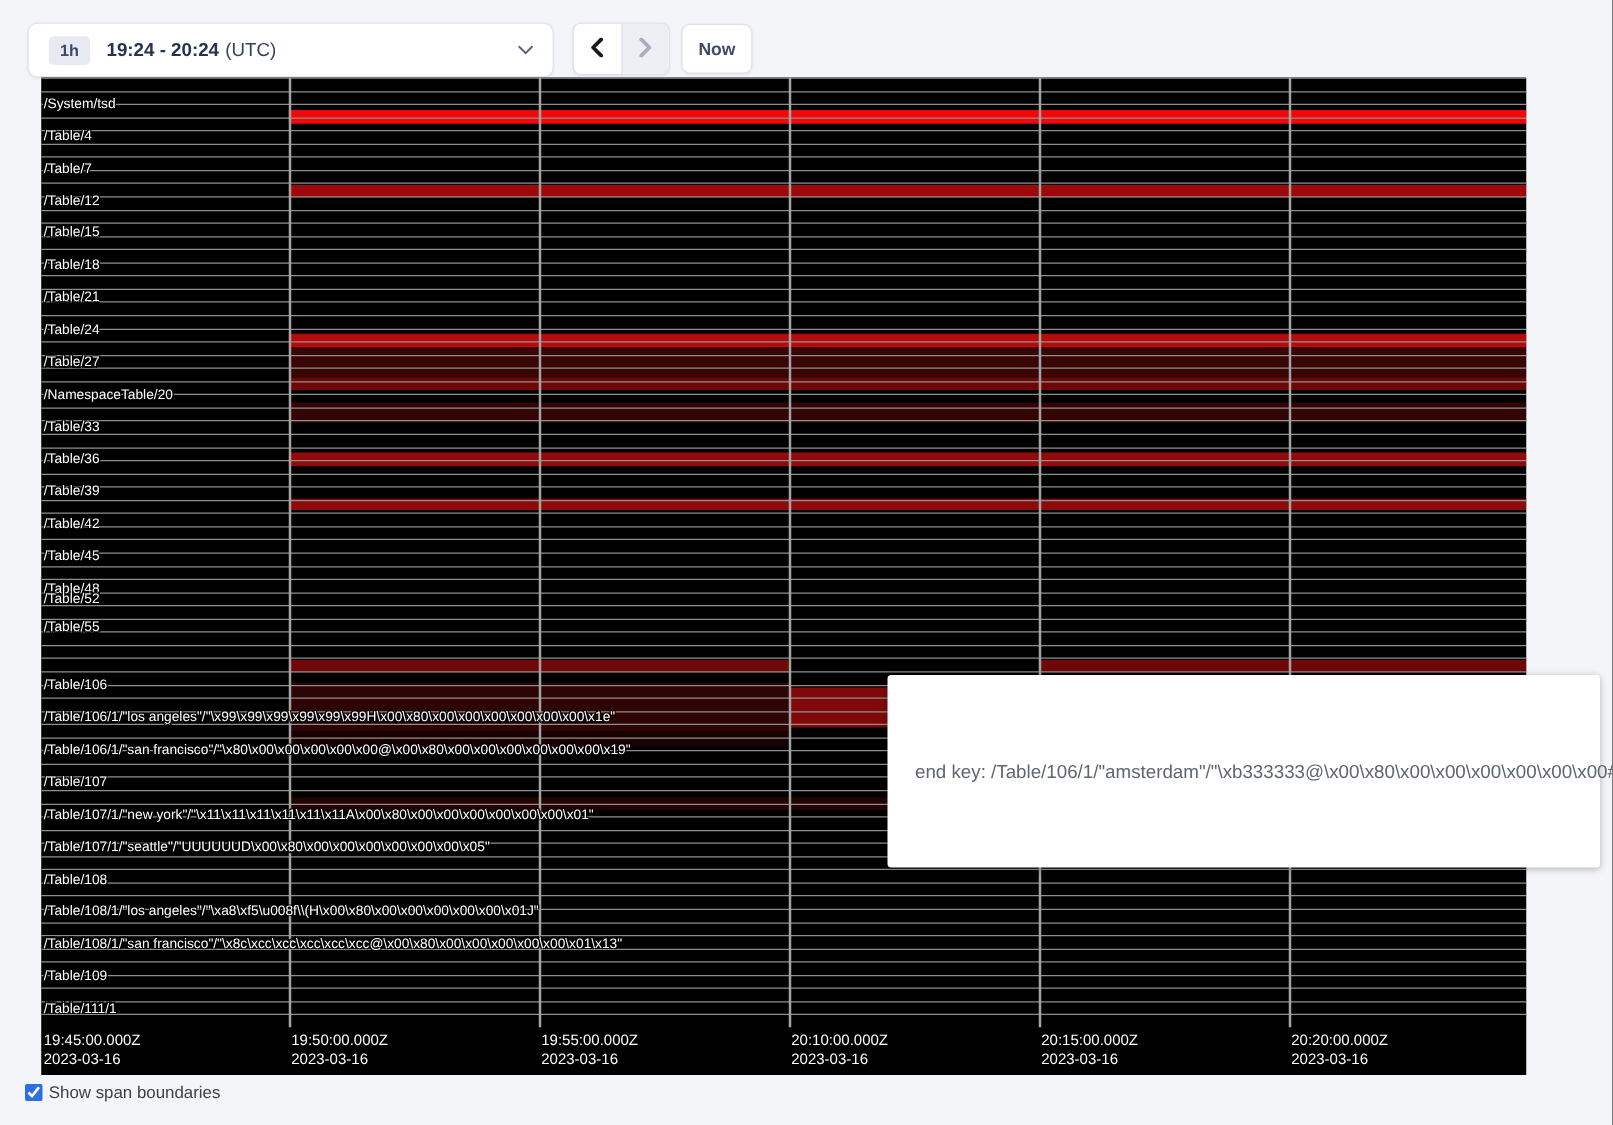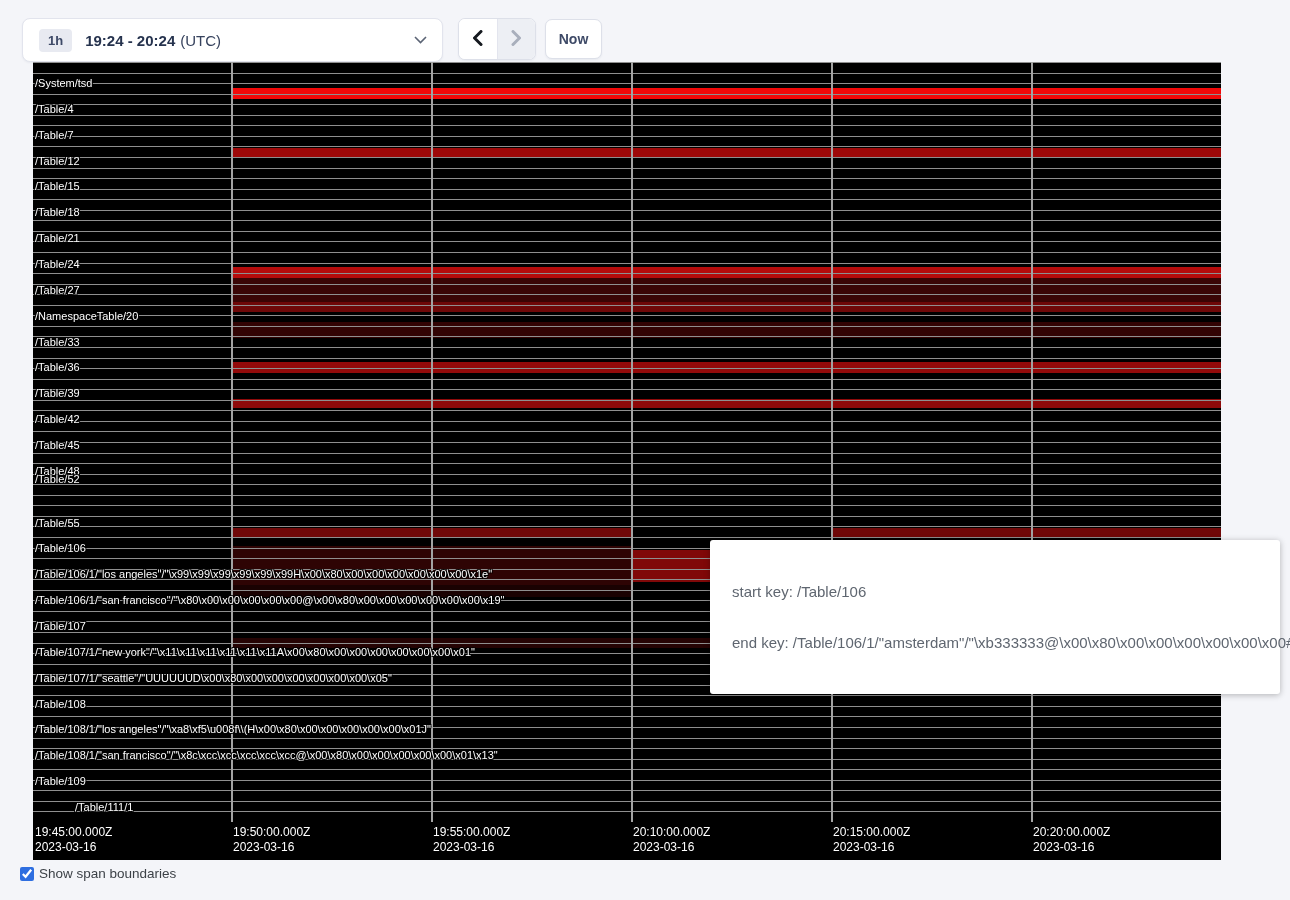--- a/index.html
+++ b/index.html
@@ -197,32 +197,32 @@
       <div class="row-label" style="top: 195.999px;">/Table/24</div>
       <div class="row-label" style="top: 221.856px;">/Table/27</div>
       <div class="row-label" style="top: 247.713px;">/NamespaceTable/20</div>
       <div class="row-label" style="top: 273.57px;">/Table/33</div>
       <div class="row-label" style="top: 299.427px;">/Table/36</div>
       <div class="row-label" style="top: 325.284px;">/Table/39</div>
       <div class="row-label" style="top: 351.141px;">/Table/42</div>
       <div class="row-label" style="top: 376.998px;">/Table/45</div>
       <div class="row-label" style="top: 402.855px;">/Table/48</div>
       <div class="row-label" style="top: 411px;">/Table/52</div>
-      <div class="row-label" style="top: 455px; text-align: center;">/Table/55</div>
+      <div class="row-label" style="top: 434px; text-align: center;">/Table/55</div>
       <div class="row-label" style="top: 480.426px;">/Table/106</div>
       <div class="row-label" style="top: 506.283px;">/Table/106/1/"los angeles"/"\x99\x99\x99\x99\x99\x99H\x00\x80\x00\x00\x00\x00\x00\x00\x1e"</div>
       <div class="row-label" style="top: 532.14px;">/Table/106/1/"san francisco"/"\x80\x00\x00\x00\x00\x00@\x00\x80\x00\x00\x00\x00\x00\x00\x19"</div>
       <div class="row-label" style="top: 557.997px;">/Table/107</div>
       <div class="row-label" style="top: 583.854px;">/Table/107/1/"new york"/"\x11\x11\x11\x11\x11\x11A\x00\x80\x00\x00\x00\x00\x00\x00\x01"</div>
       <div class="row-label" style="top: 609.711px;">/Table/107/1/"seattle"/"UUUUUUD\x00\x80\x00\x00\x00\x00\x00\x00\x05"</div>
       <div class="row-label" style="top: 635.568px;">/Table/108</div>
       <div class="row-label" style="top: 661.425px;">/Table/108/1/"los angeles"/"\xa8\xf5\u008f\\(H\x00\x80\x00\x00\x00\x00\x00\x01J"</div>
       <div class="row-label" style="top: 687.282px;">/Table/108/1/"san francisco"/"\x8c\xcc\xcc\xcc\xcc\xcc@\x00\x80\x00\x00\x00\x00\x00\x01\x13"</div>
       <div class="row-label" style="top: 713.139px;">/Table/109</div>
-      <div class="row-label" style="top: 738.996px; margin-left: 40px;">/Table/111/1</div>
+      <div class="row-label" style="top: 738.996px;">/Table/111/1</div>
     </div>
   <div class="kv-axis" id="kv-axis">
       <div class="axis-label" style="left: 2px;">
         <div>19:45:00.000Z</div>
         <div>2023-03-16</div>
       </div>
       <div class="axis-label" style="left: 200px;">
         <div>19:50:00.000Z</div>
         <div>2023-03-16</div>
       </div>
@@ -239,20 +239,19 @@
         <div>2023-03-16</div>
       </div>
       <div class="axis-label" style="left: 1000px;">
         <div>20:20:00.000Z</div>
         <div>2023-03-16</div>
       </div>
     </div>
 </div>
 
 <div class="kv-tooltip" id="kv-tooltip">
-    <p>start key: /Table/106</p>
     <p>end key: /Table/106/1/"amsterdam"/"\xb333333@\x00\x80\x00\x00\x00\x00\x00\x00#"</p>
   </div>
 
 <div class="footer">
   <input type="checkbox" id="span-cb" checked="" style="">
   <label for="span-cb">Show span boundaries</label>
 </div>
 
 </body></html>

